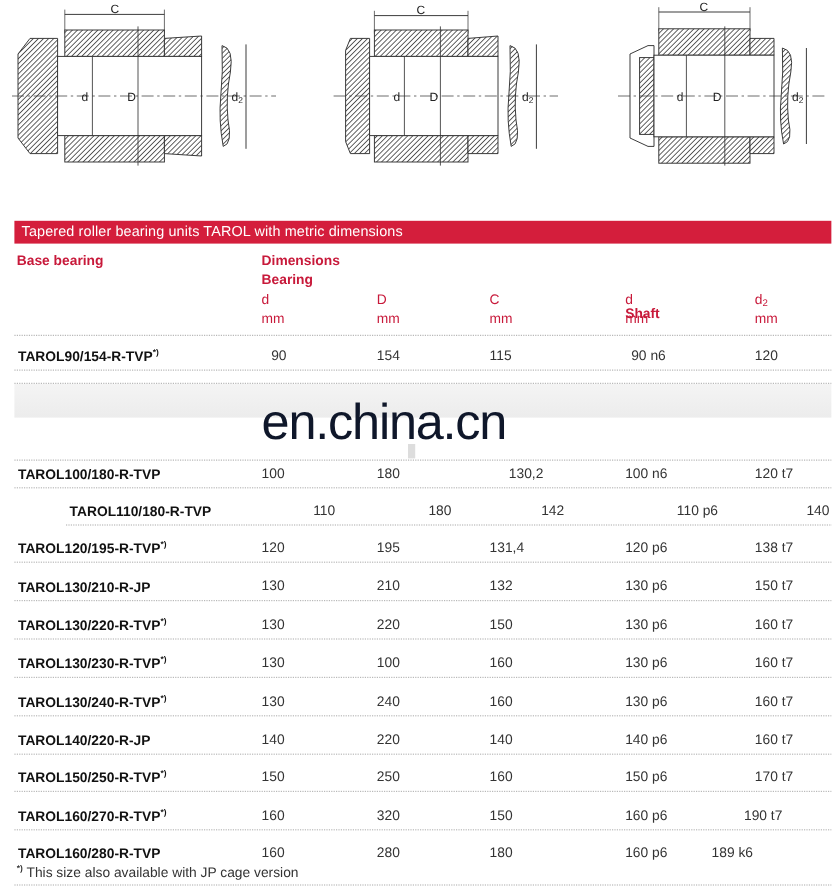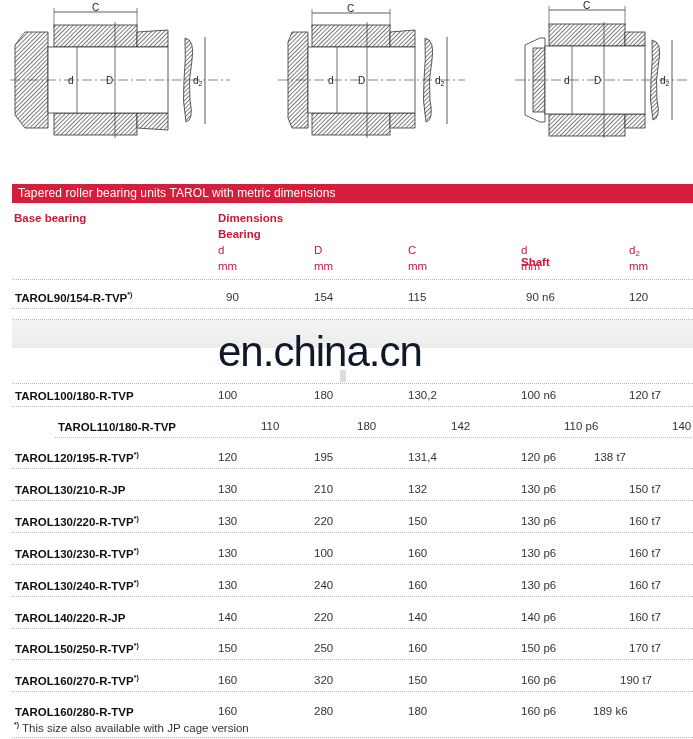--- a/index.html
+++ b/index.html
@@ -136,39 +136,39 @@
 <div class="hline" style="top:319px;"></div>
 <div class="shade"></div>
 <div class="watermark">en.china.cn</div>
 <div class="wm-bar"></div>
 <div class="hline" style="top:383px;"></div>
 
 <div class="row" style="top:386px;">
   <span class="name"><span style="position:static">TAROL100/180-R-TVP</span><sup></sup></span>
   <span class="v" style="left:206px">100</span>
   <span class="v" style="left:302px">180</span>
-  <span class="v" style="left:396px">130,2</span>
+  <span class="v" style="left:412px">130,2</span>
   <span class="v" style="left:509px">100 n6</span>
   <span class="v" style="left:617px">120 t7</span>
 </div>
 <div class="row" style="top:417px;margin-left:43px;">
   <span class="name"><span style="position:static">TAROL110/180-R-TVP</span><sup></sup></span>
   <span class="v" style="left:206px">110</span>
   <span class="v" style="left:302px">180</span>
   <span class="v" style="left:396px">142</span>
   <span class="v" style="left:509px">110 p6</span>
   <span class="v" style="left:617px">140 t7</span>
 </div>
 <div class="row" style="top:448px;">
   <span class="name"><span style="position:static">TAROL120/195-R-TVP</span><sup>*)</sup></span>
   <span class="v" style="left:206px">120</span>
   <span class="v" style="left:302px">195</span>
   <span class="v" style="left:396px">131,4</span>
   <span class="v" style="left:509px">120 p6</span>
-  <span class="v" style="left:582px">138 t7</span>
+  <span class="v" style="left:617px">138 t7</span>
 </div>
 <div class="row" style="top:480px;">
   <span class="name"><span style="position:static">TAROL130/210-R-JP</span><sup></sup></span>
   <span class="v" style="left:206px">130</span>
   <span class="v" style="left:302px">210</span>
   <span class="v" style="left:396px">132</span>
   <span class="v" style="left:509px">130 p6</span>
   <span class="v" style="left:617px">150 t7</span>
 </div>
 <div class="row" style="top:512px;">

